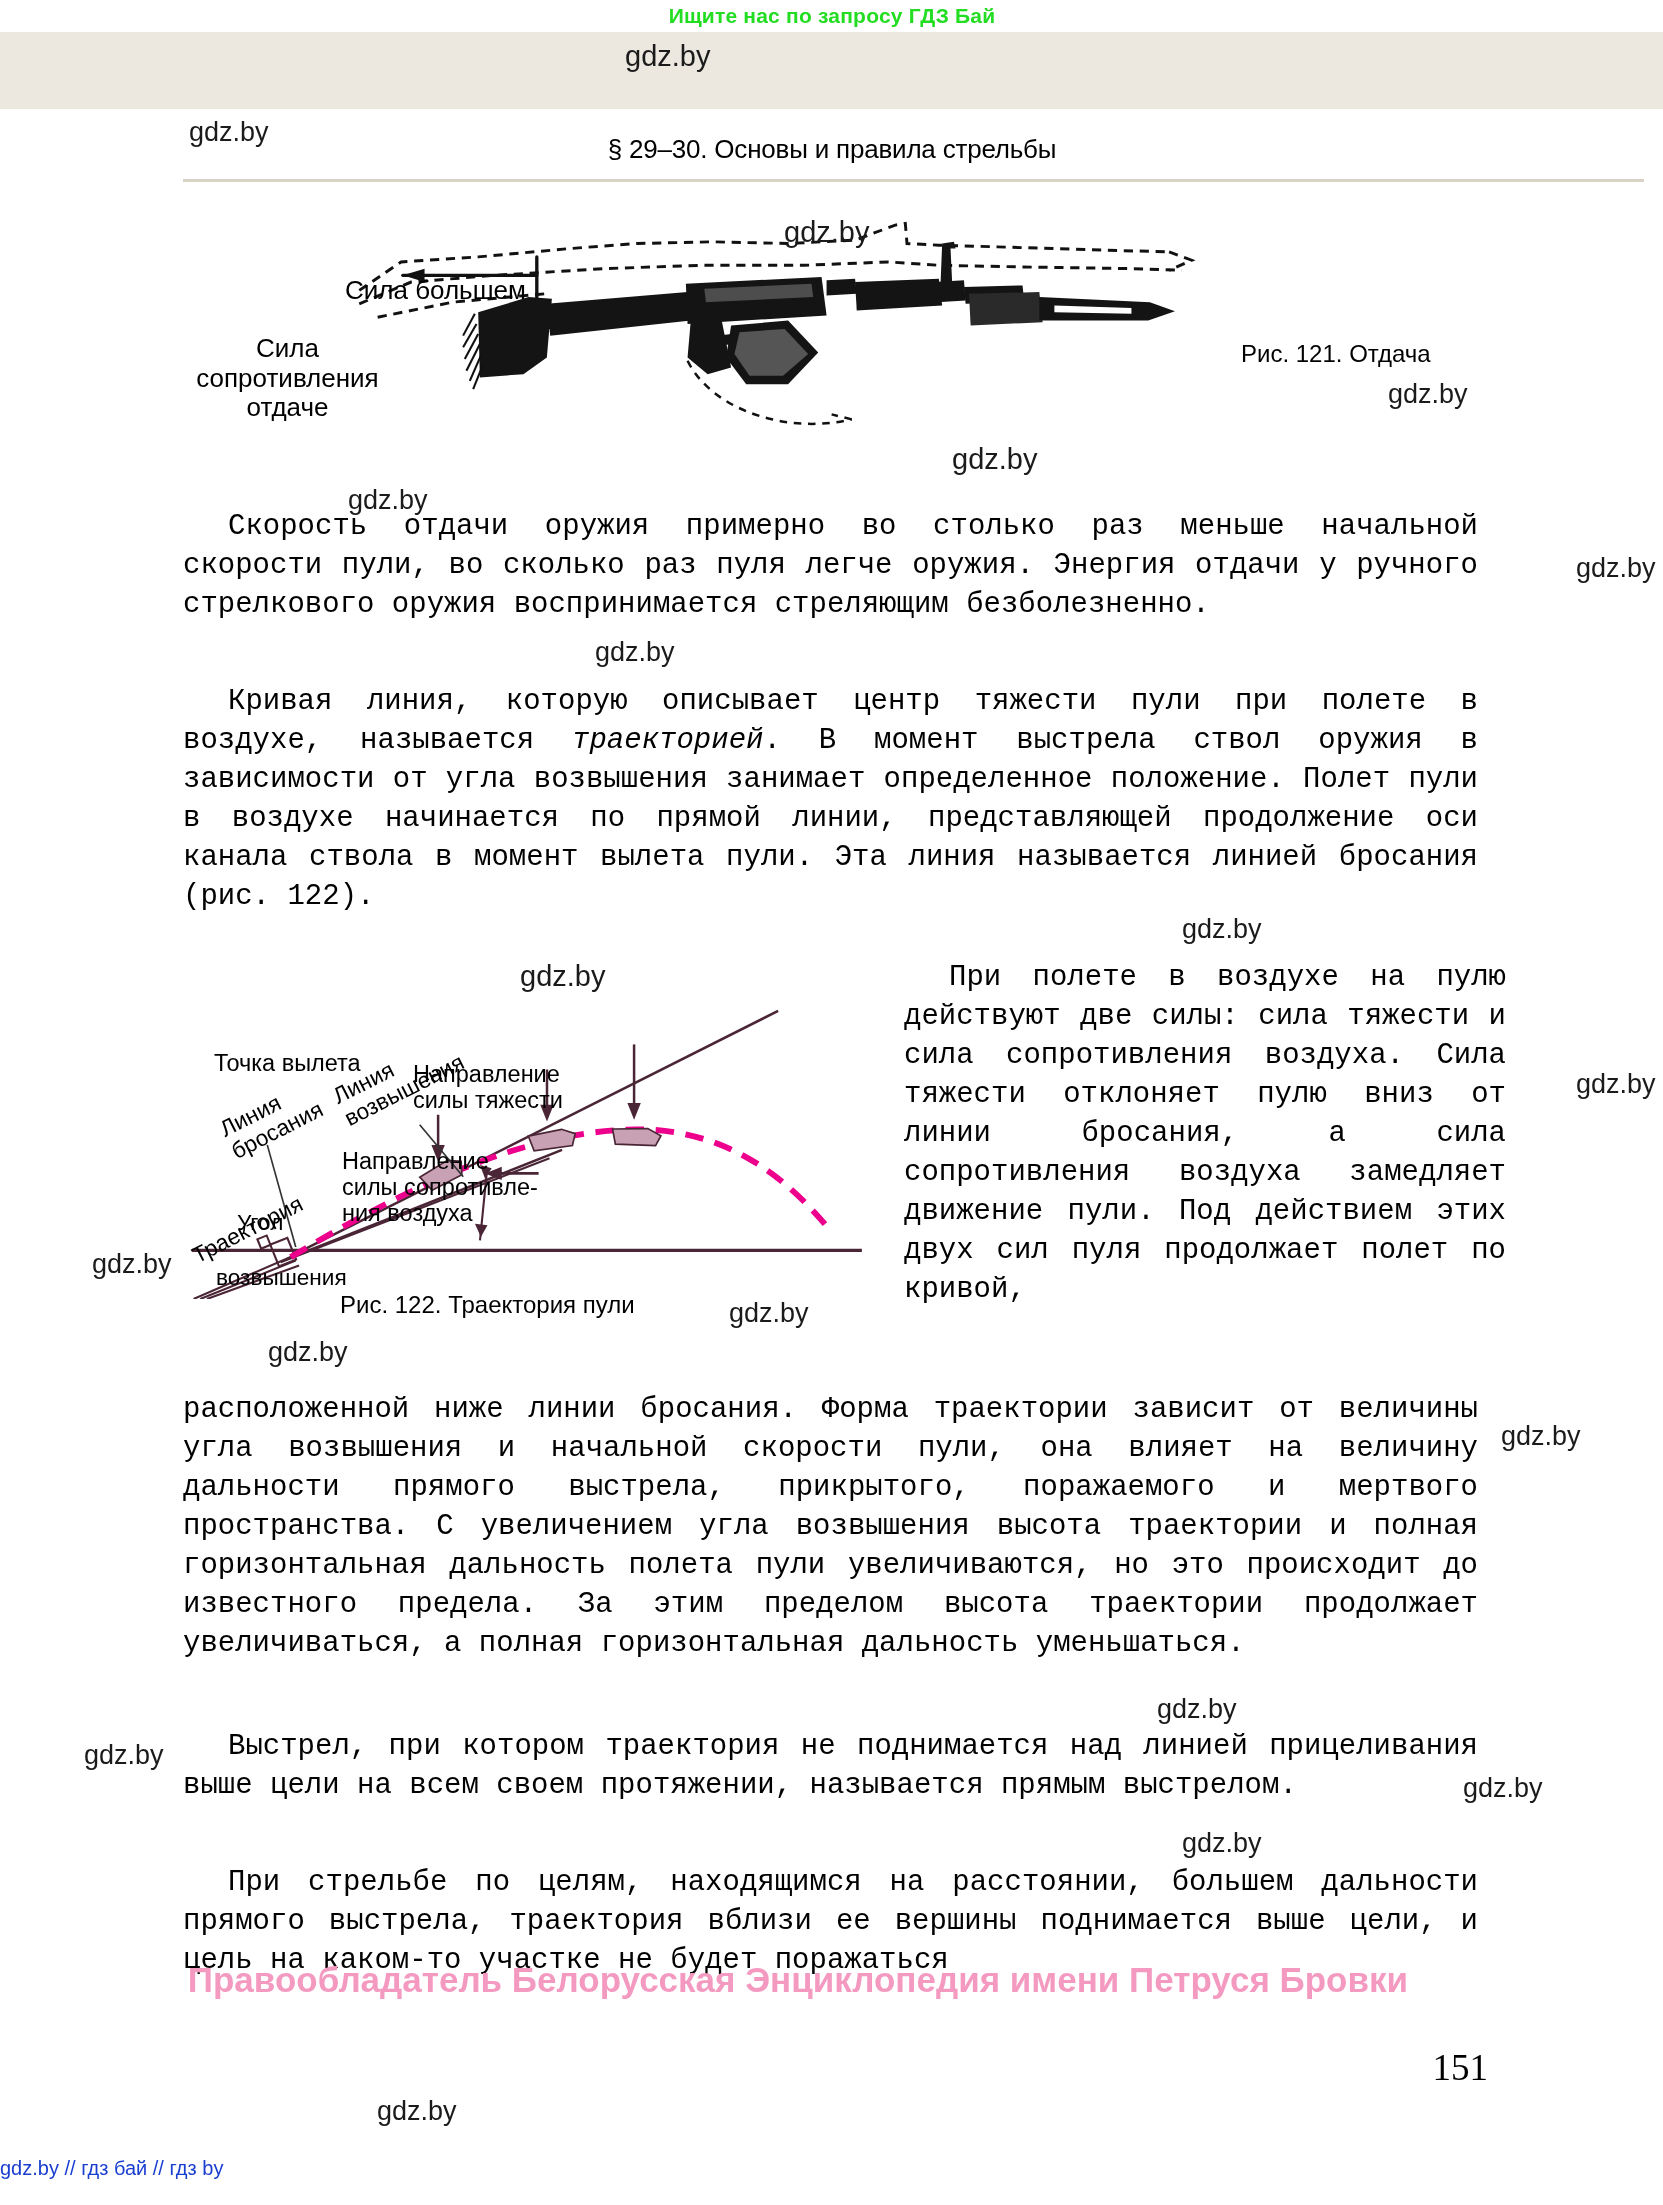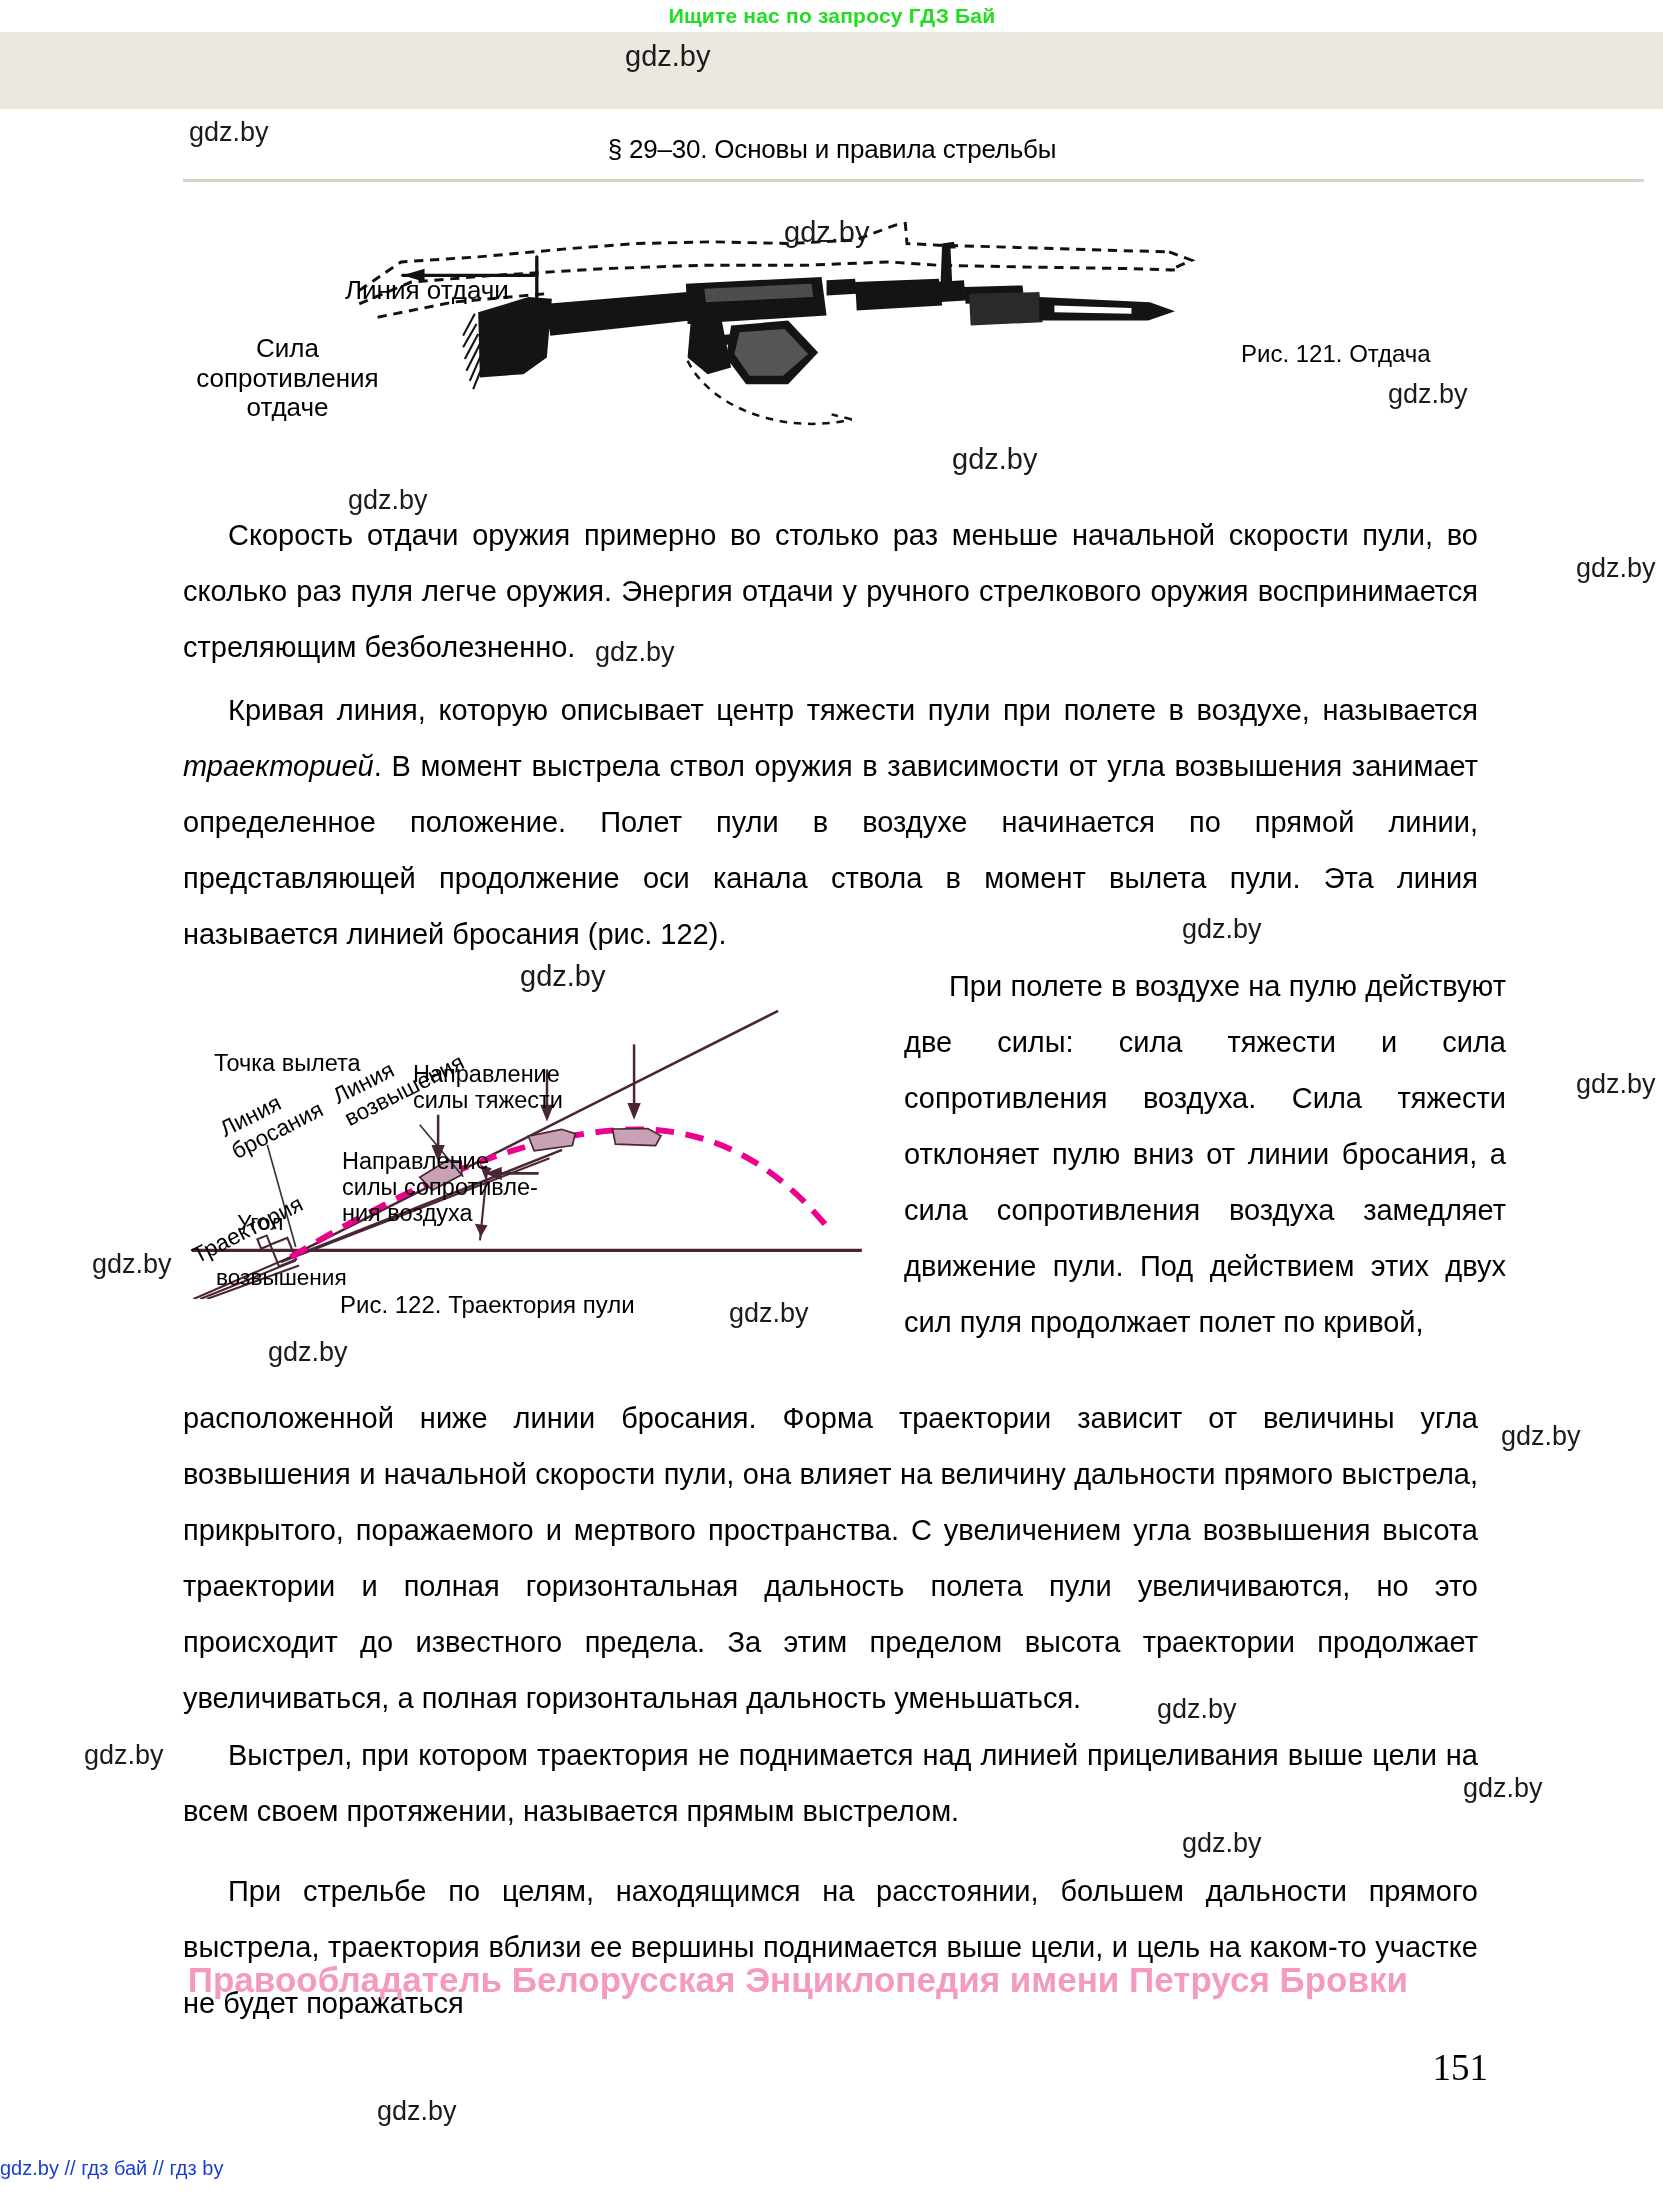--- a/index.html
+++ b/index.html
@@ -99,23 +99,23 @@
     font-family: "Liberation Sans", "DejaVu Sans", sans-serif;
     font-size: 24px;
     font-stretch: condensed;
     color: #000;
     white-space: nowrap;
   }
 
   
   .para {
     position: absolute;
-    font-family: Liberation Sans, sans-serif;
+    font-family: Liberation Mono, monospace;
     font-size: 29px;
-    line-height: 56px;
+    line-height: 39px;
     color: #000;
     text-align: justify;
     text-indent: 45px;
     hyphens: none;
     font-stretch: condensed;
   }
   .para.no-indent { text-indent: 0; }
   .para i { font-style: italic; }
 
   
@@ -240,21 +240,21 @@
           <path d="M156 184 L144 214"></path>
       </g>
 
       <g stroke="#111" fill="none" stroke-width="3" stroke-dasharray="9 8">
         <path d="M400 180 C 430 240, 520 268, 596 250"></path>
         <path d="M596 250 L572 244"></path>
       </g>
     </svg>
   </div>
 
-  <div class="lbl" style="left:345px; top:275px; font-size:26px;">Линия отдачи</div>
+  <div class="lbl" style="left:345px; top:275px; font-size:26px;">Сила большем</div>
 
   <div class="lbl-multi" style="left:191px; top:334px; width:193px; font-size:26px;">
     <div>Сила</div>
     <div>сопротивления</div>
     <div>отдаче</div>
   </div>
 
   <div class="fig-cap" style="left:1241px; top:340px;">Рис. 121. Отдача</div>
 
   <div class="para" style="left:183px; top:507px; width:1295px;">Скорость отдачи оружия примерно во столько раз меньше начальной скорости пули, во сколько раз пуля легче оружия. Энергия отдачи у ручного стрелкового оружия воспринимается стреляющим безболезненно.</div>

